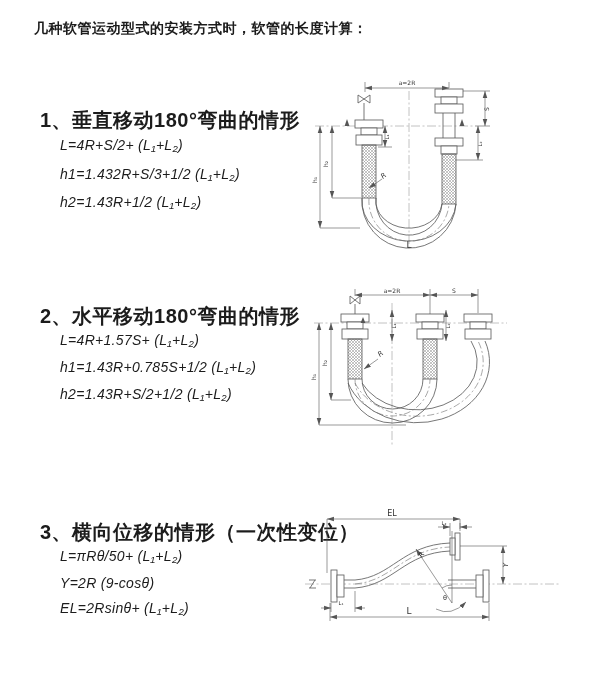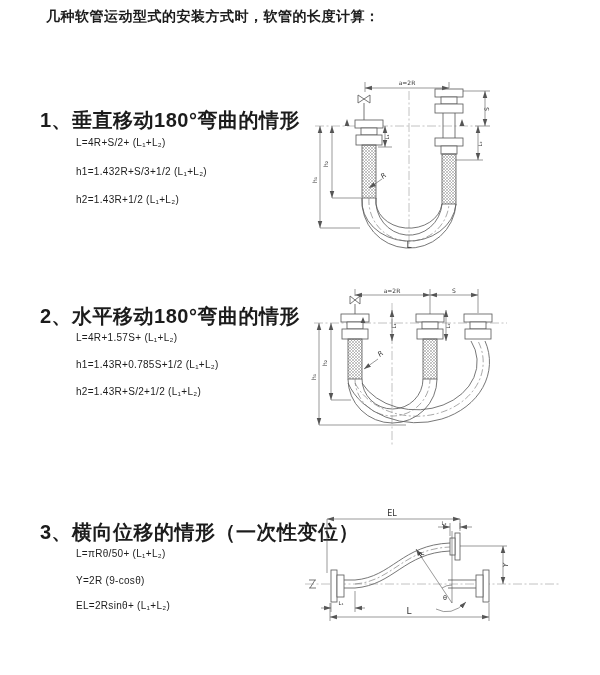--- a/index.html
+++ b/index.html
@@ -2,23 +2,23 @@
 <html><head>
 <meta charset="utf-8">
 <style>
   html,body{margin:0;padding:0;}
   body{
     width:600px;height:675px;position:relative;background:#ffffff;
     font-family:"Liberation Sans","DejaVu Sans",sans-serif;color:#1c1c1c;
     overflow:hidden;
   }
   .page{position:absolute;inset:0;background:#fff;}
-  .doc-title{position:absolute;left:34px;top:8px;font-size:14px;font-weight:700;letter-spacing:.5px;margin-left:12px;}
+  .doc-title{position:absolute;left:34px;top:20px;font-size:14px;font-weight:700;letter-spacing:.5px;}
   .sec-heading{position:absolute;left:40px;font-size:20px;font-weight:700;letter-spacing:.5px;}
-  .formula{position:absolute;left:76px;font-size:10px;font-weight:500;letter-spacing:.3px;}
+  .formula{position:absolute;left:60px;font-size:14px;font-weight:500;letter-spacing:.3px;font-style:italic;}
   svg{position:absolute;overflow:visible;}
   .ln{stroke:#5f5f5f;stroke-width:.85;fill:none;}
   .fl{stroke:#5f5f5f;stroke-width:.85;fill:#ffffff;}
   .dm{stroke:#565656;stroke-width:.6;fill:none;}
   .cl{stroke:#8f8f8f;stroke-width:.55;fill:none;stroke-dasharray:9 2.5 2 2.5;}
   .dc{stroke:#787878;stroke-width:.65;fill:none;stroke-dasharray:7 2.5 2 2.5;}
   text.t{fill:#333;font-size:6px;font-family:"DejaVu Sans",sans-serif;stroke:none;}
   text.ti{font-style:italic;font-size:7px;}
   text.sm{font-size:5px;}
   text.bg{font-size:9px;}

